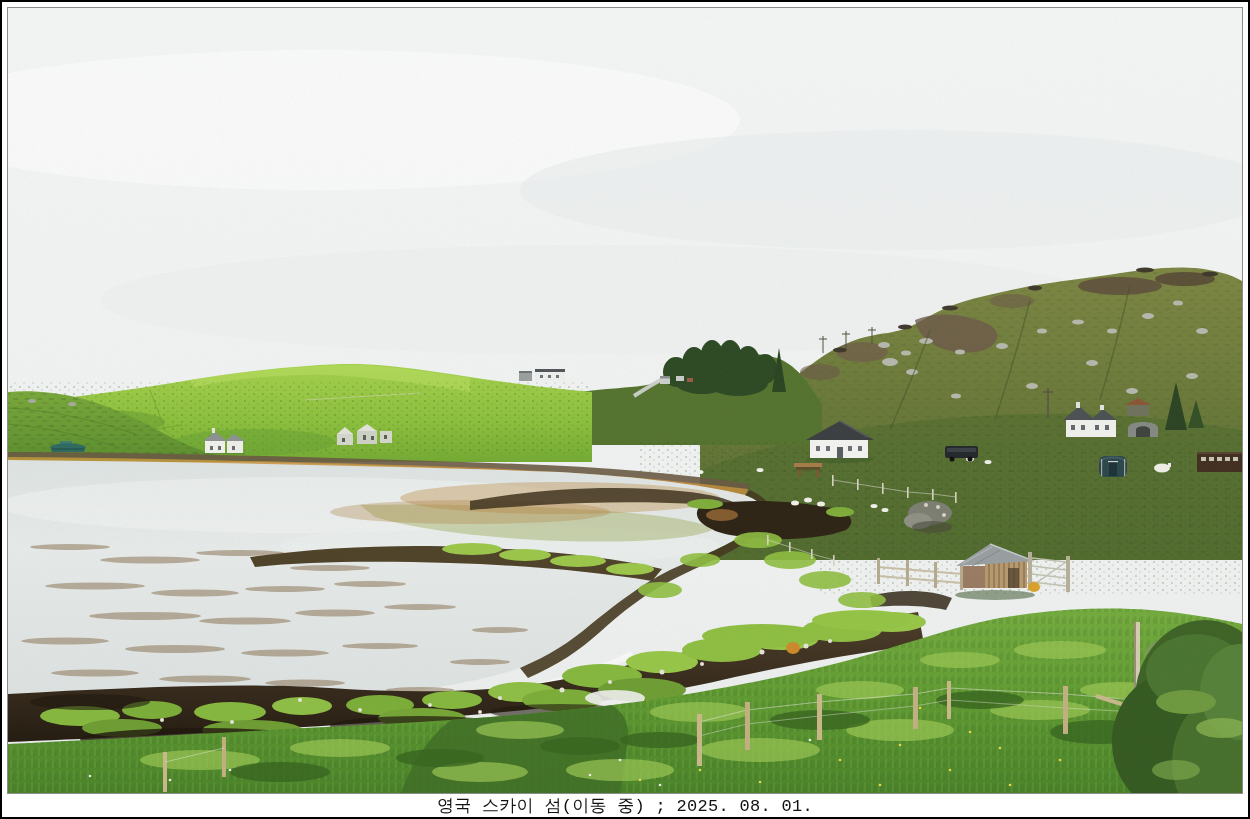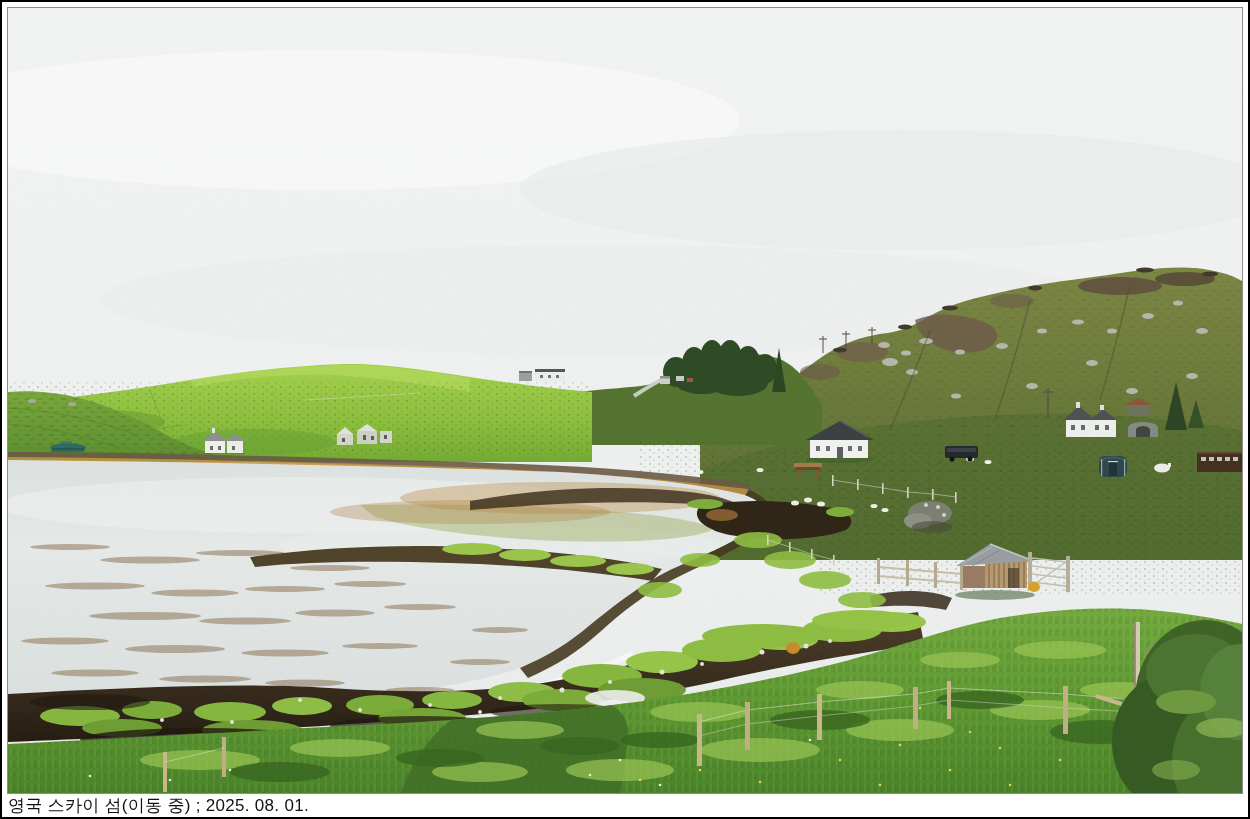--- a/index.html
+++ b/index.html
@@ -1,20 +1,20 @@
 <!DOCTYPE html>
 <html><head>
 <meta charset="utf-8">
 <style>
   html,body{margin:0;padding:0;background:#555;}
   #stage{position:relative;width:1250px;height:819px;background:#000;font-family:"Liberation Sans",sans-serif;}
   #mat{position:absolute;left:2px;top:2px;width:1246px;height:815px;background:#fff;}
   #photo-frame{position:absolute;left:7px;top:7px;width:1236px;height:787px;border:1px solid #8c8c8c;box-sizing:border-box;overflow:hidden;background:#eef1f0;}
   #photo-frame svg{display:block;width:100%;height:100%;}
-  #caption-bar{position:absolute;left:8px;right:8px;top:794px;height:22px;background:#fff;display:flex;align-items:center;justify-content:flex-start;}
+  #caption-bar{position:absolute;left:8px;right:8px;top:794px;height:22px;background:#fff;display:flex;align-items:center;justify-content:center;font-family:Liberation Mono, monospace;}
   #caption-bar .cap{font-size:17px;color:#111;letter-spacing:0.3px;white-space:nowrap;}
 </style>
 </head>
 <body>
 
 <div id="stage">
   <div id="mat"></div>
 
   <div id="photo-frame">
   <svg viewBox="8 8 1234 785" preserveAspectRatio="none">

